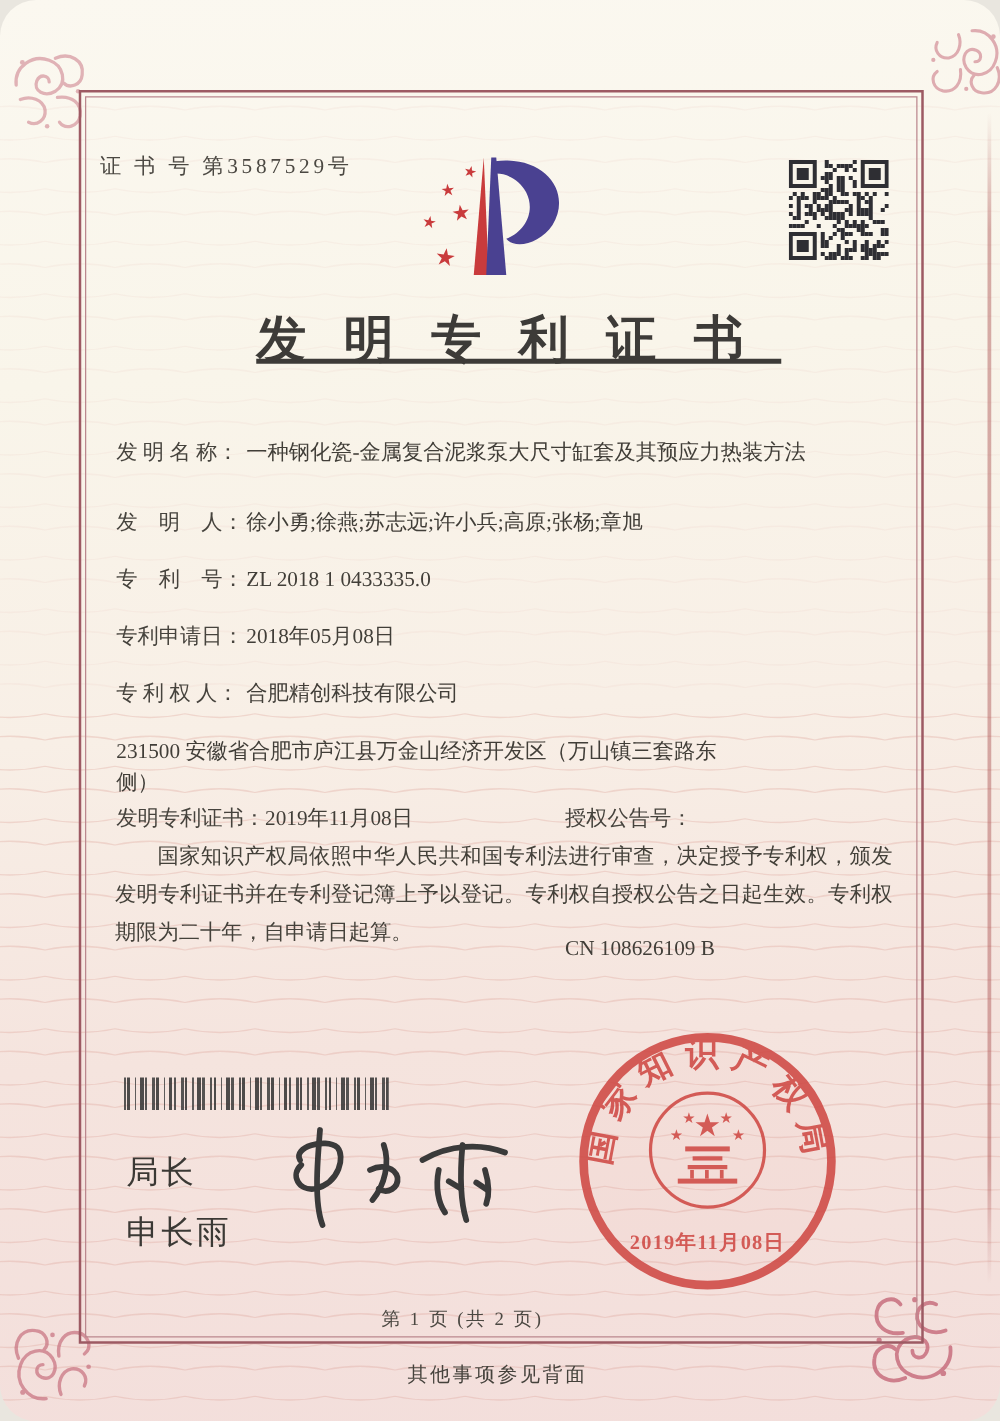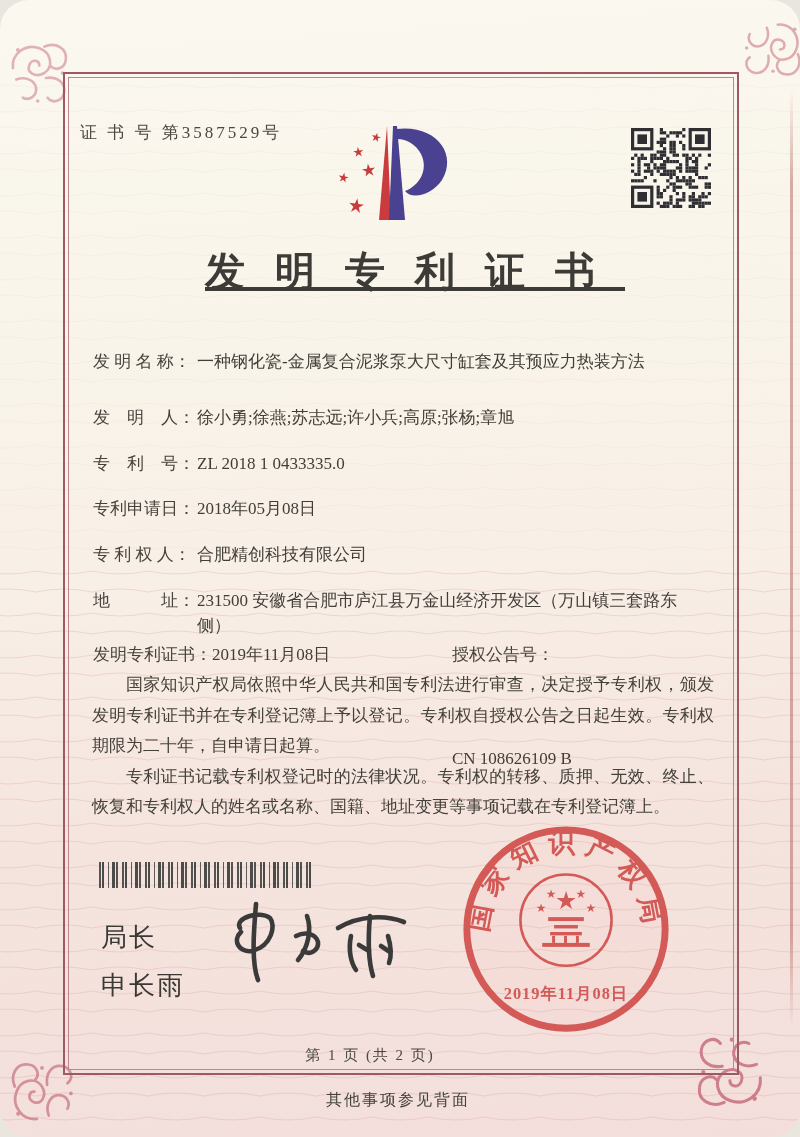--- a/index.html
+++ b/index.html
@@ -377,35 +377,33 @@
   </div>
   <div class="frow" style="top:497px">
     <span class="lab">专利申请日：</span>
     <span class="val">2018年05月08日</span>
   </div>
   <div class="frow" style="top:543px">
     <span class="lab">专 利 权 人：</span>
     <span class="val">合肥精创科技有限公司</span>
   </div>
   <div class="frow" style="top:589px">
-    <span class="lab">地　　　址：</span>
     <span class="val" style="max-width:505px">231500 安徽省合肥市庐江县万金山经济开发区（万山镇三套路东侧）</span>
   </div>
   <div class="frow" style="top:643px">
     <span class="lab">发明专利证书：</span>
     <span class="val">2019年11月08日</span>
     <span class="pair2">
       <span class="lab">授权公告号：</span>
       <span class="val">CN 108626109 B</span>
     </span>
   </div>
 
   <div class="paras">
     <p>国家知识产权局依照中华人民共和国专利法进行审查，决定授予专利权，颁发发明专利证书并在专利登记簿上予以登记。专利权自授权公告之日起生效。专利权期限为二十年，自申请日起算。</p>
-    <p>专利证书记载专利权登记时的法律状况。专利权的转移、质押、无效、终止、恢复和专利权人的姓名或名称、国籍、地址变更等事项记载在专利登记簿上。</p>
   </div>
 
   <div class="barcode"></div>
 
   <div class="signer">
     <div class="t">局长</div>
     <div>申长雨</div>
   </div>
 
   <svg class="sig" width="220" height="105" viewBox="0 0 220 105">

